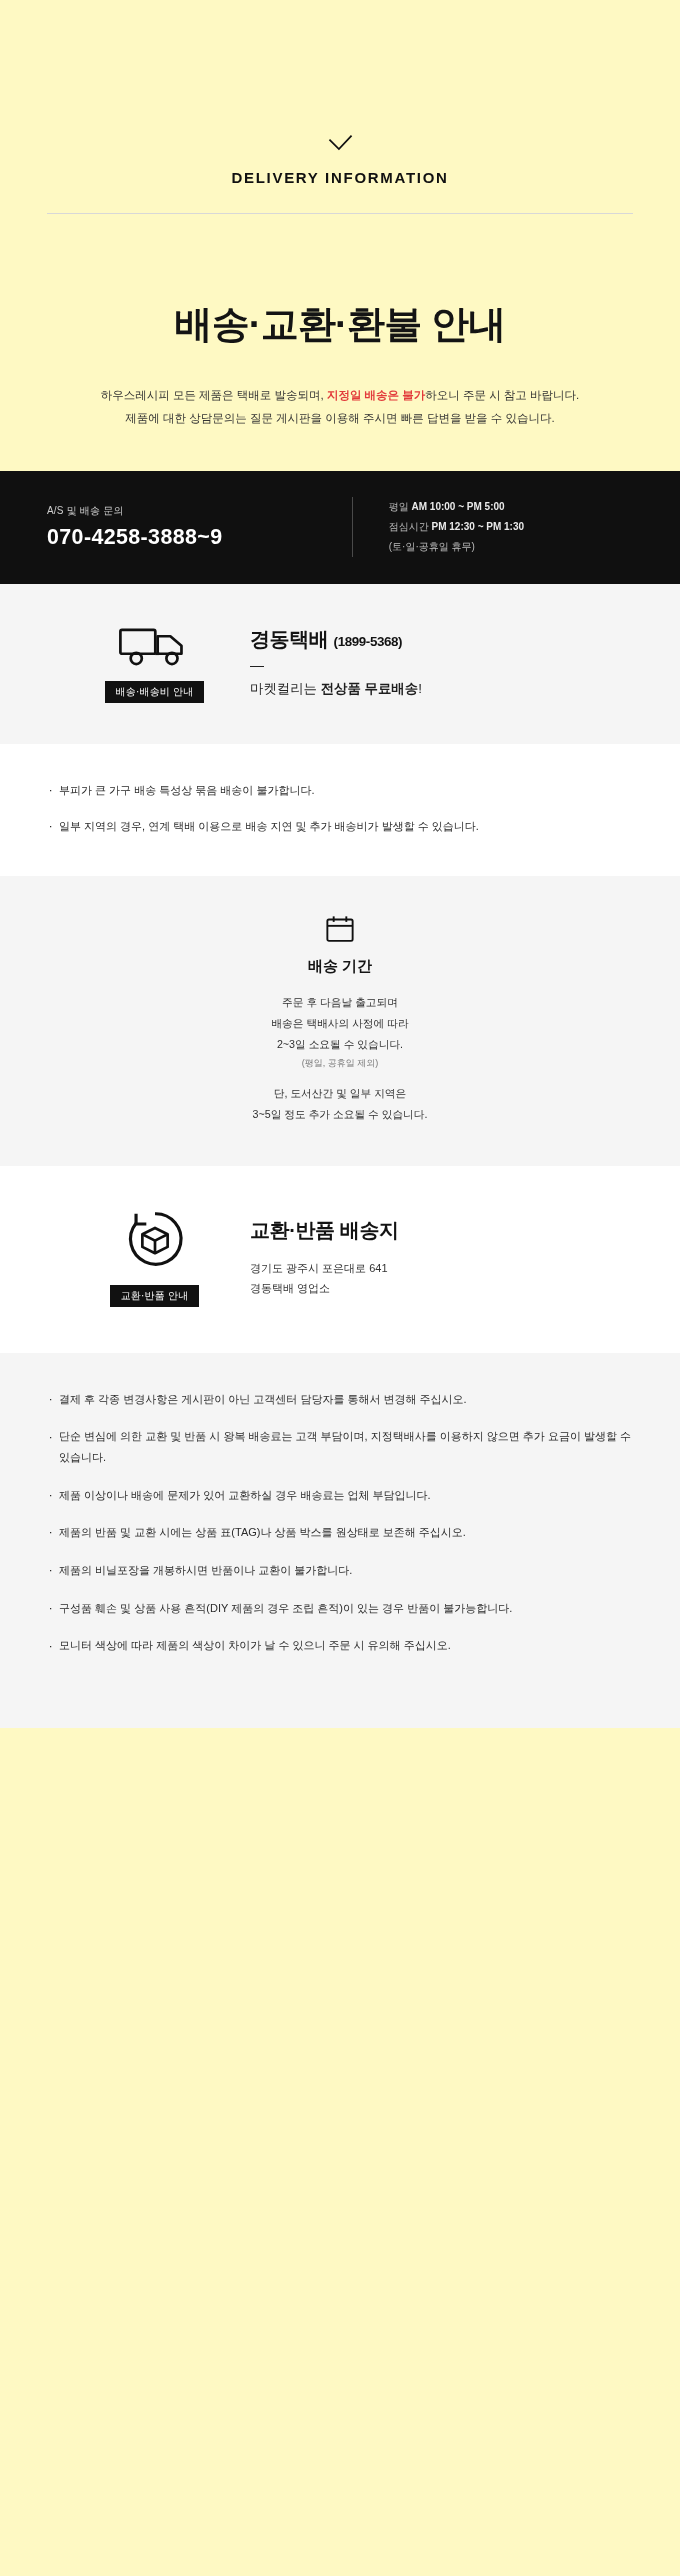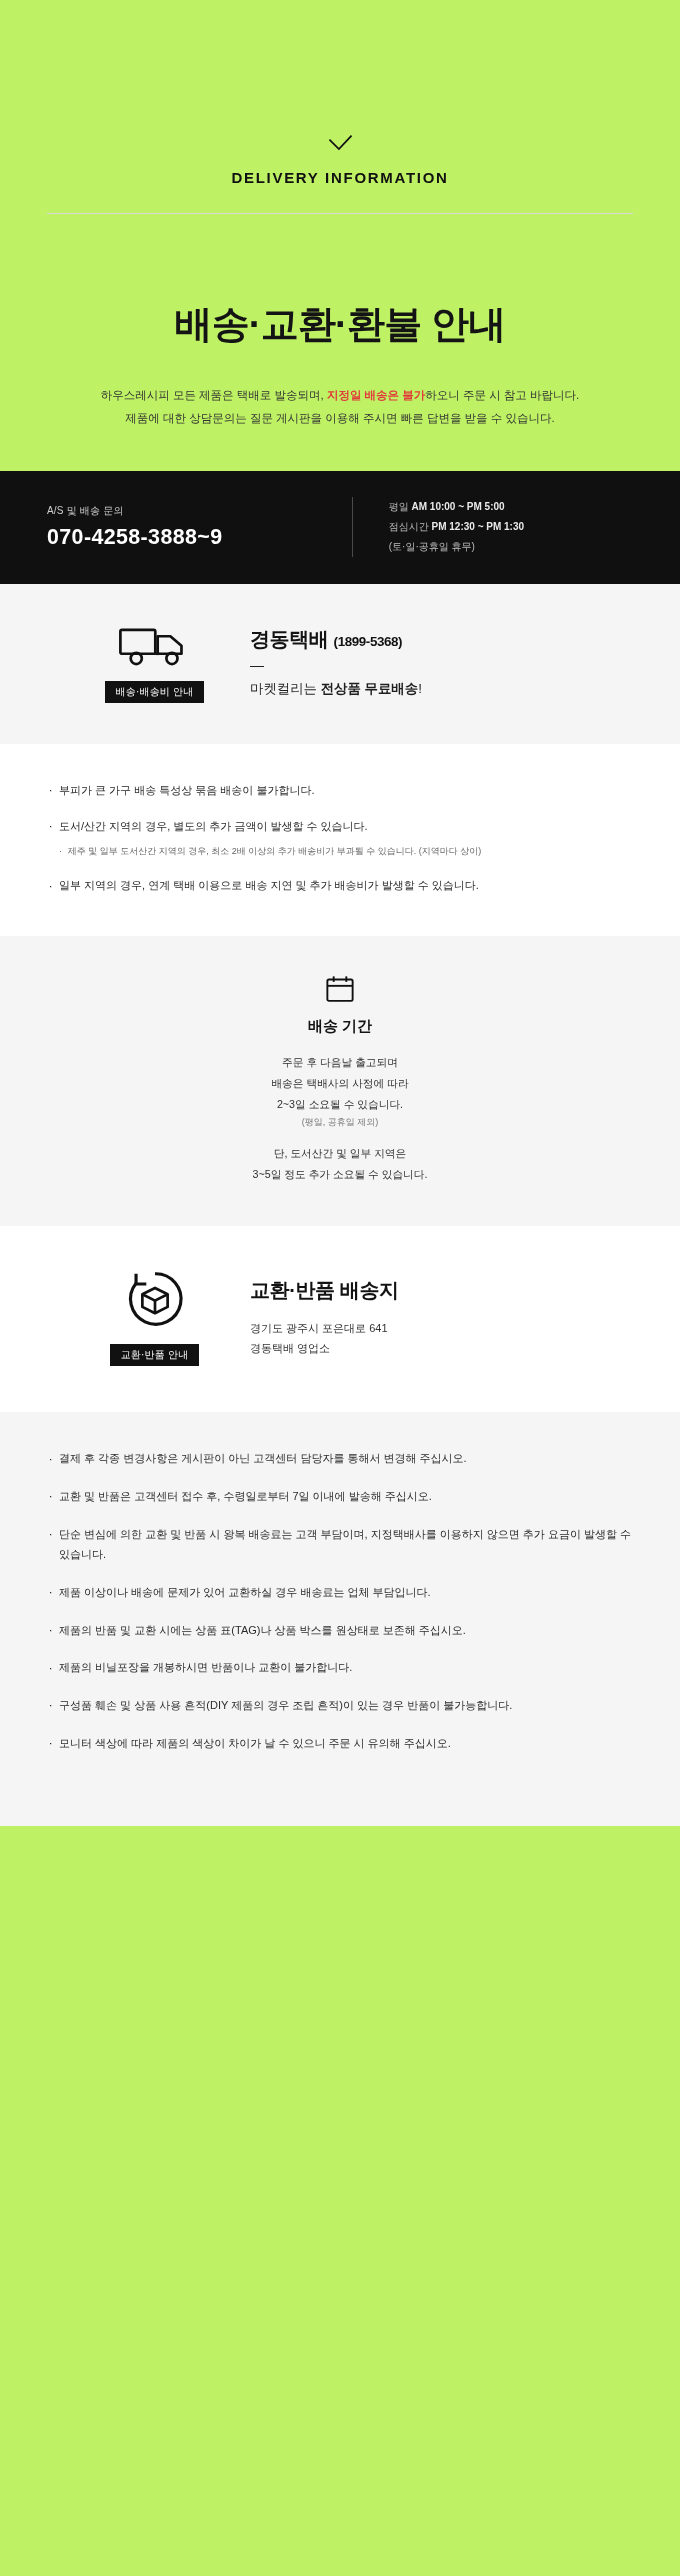--- a/index.html
+++ b/index.html
@@ -9,21 +9,21 @@
   }
   body {
     width: 680px;
     font-family: "Liberation Sans", "DejaVu Sans", sans-serif;
     color: #222;
     -webkit-font-smoothing: antialiased;
   }
   .page {
     width: 680px;
     min-height: 2576px;
-    background: #bef264;
+    background: #fef9c3;
     position: relative;
     overflow: hidden;
   }
 
   
   .header {
     padding: 134px 0 0 0;
     text-align: center;
   }
   .check-icon {
@@ -317,24 +317,20 @@
         <div class="dc-sub"><span>마켓컬리는 </span><b>전상품 무료배송</b><span>!</span></div>
       </div>
     </div>
   </div>
 
   <div class="notes">
     <div class="note-item">
       <span>부피가 큰 가구 배송 특성상 묶음 배송이 불가합니다.</span>
     </div>
     <div class="note-item">
-      <span>도서/산간 지역의 경우, 별도의 추가 금액이 발생할 수 있습니다.</span>
-      <div class="note-sub">제주 및 일부 도서산간 지역의 경우, 최소 2배 이상의 추가 배송비가 부과될 수 있습니다. (지역마다 상이)</div>
-    </div>
-    <div class="note-item">
       <span>일부 지역의 경우, 연계 택배 이용으로 배송 지연 및 추가 배송비가 발생할 수 있습니다.</span>
     </div>
   </div>
 
   <div class="two-col">
     <div class="col">
       <div class="col-icon">
         <svg width="30" height="30" viewBox="0 0 38 38">
           <rect x="3" y="7" width="32" height="27" rx="2" fill="none" stroke="#111" stroke-width="2.4"></rect>
           <line x1="3" y1="15" x2="35" y2="15" stroke="#111" stroke-width="2.4"></line>
@@ -372,21 +368,20 @@
         <div class="ra-addr">
           <div>경기도 광주시 포은대로 641</div>
           <div>경동택배 영업소</div>
         </div>
       </div>
     </div>
   </div>
 
   <div class="footer-notes">
     <div class="note-item">결제 후 각종 변경사항은 게시판이 아닌 고객센터 담당자를 통해서 변경해 주십시오.</div>
-    <div class="note-item">교환 및 반품은 고객센터 접수 후, 수령일로부터 7일 이내에 발송해 주십시오.</div>
     <div class="note-item">단순 변심에 의한 교환 및 반품 시 왕복 배송료는 고객 부담이며, 지정택배사를 이용하지 않으면 추가 요금이 발생할 수 있습니다.</div>
     <div class="note-item">제품 이상이나 배송에 문제가 있어 교환하실 경우 배송료는 업체 부담입니다.</div>
     <div class="note-item">제품의 반품 및 교환 시에는 상품 표(TAG)나 상품 박스를 원상태로 보존해 주십시오.</div>
     <div class="note-item">제품의 비닐포장을 개봉하시면 반품이나 교환이 불가합니다.</div>
     <div class="note-item">구성품 훼손 및 상품 사용 흔적(DIY 제품의 경우 조립 흔적)이 있는 경우 반품이 불가능합니다.</div>
     <div class="note-item">모니터 색상에 따라 제품의 색상이 차이가 날 수 있으니 주문 시 유의해 주십시오.</div>
   </div>
 
 </div>
 

